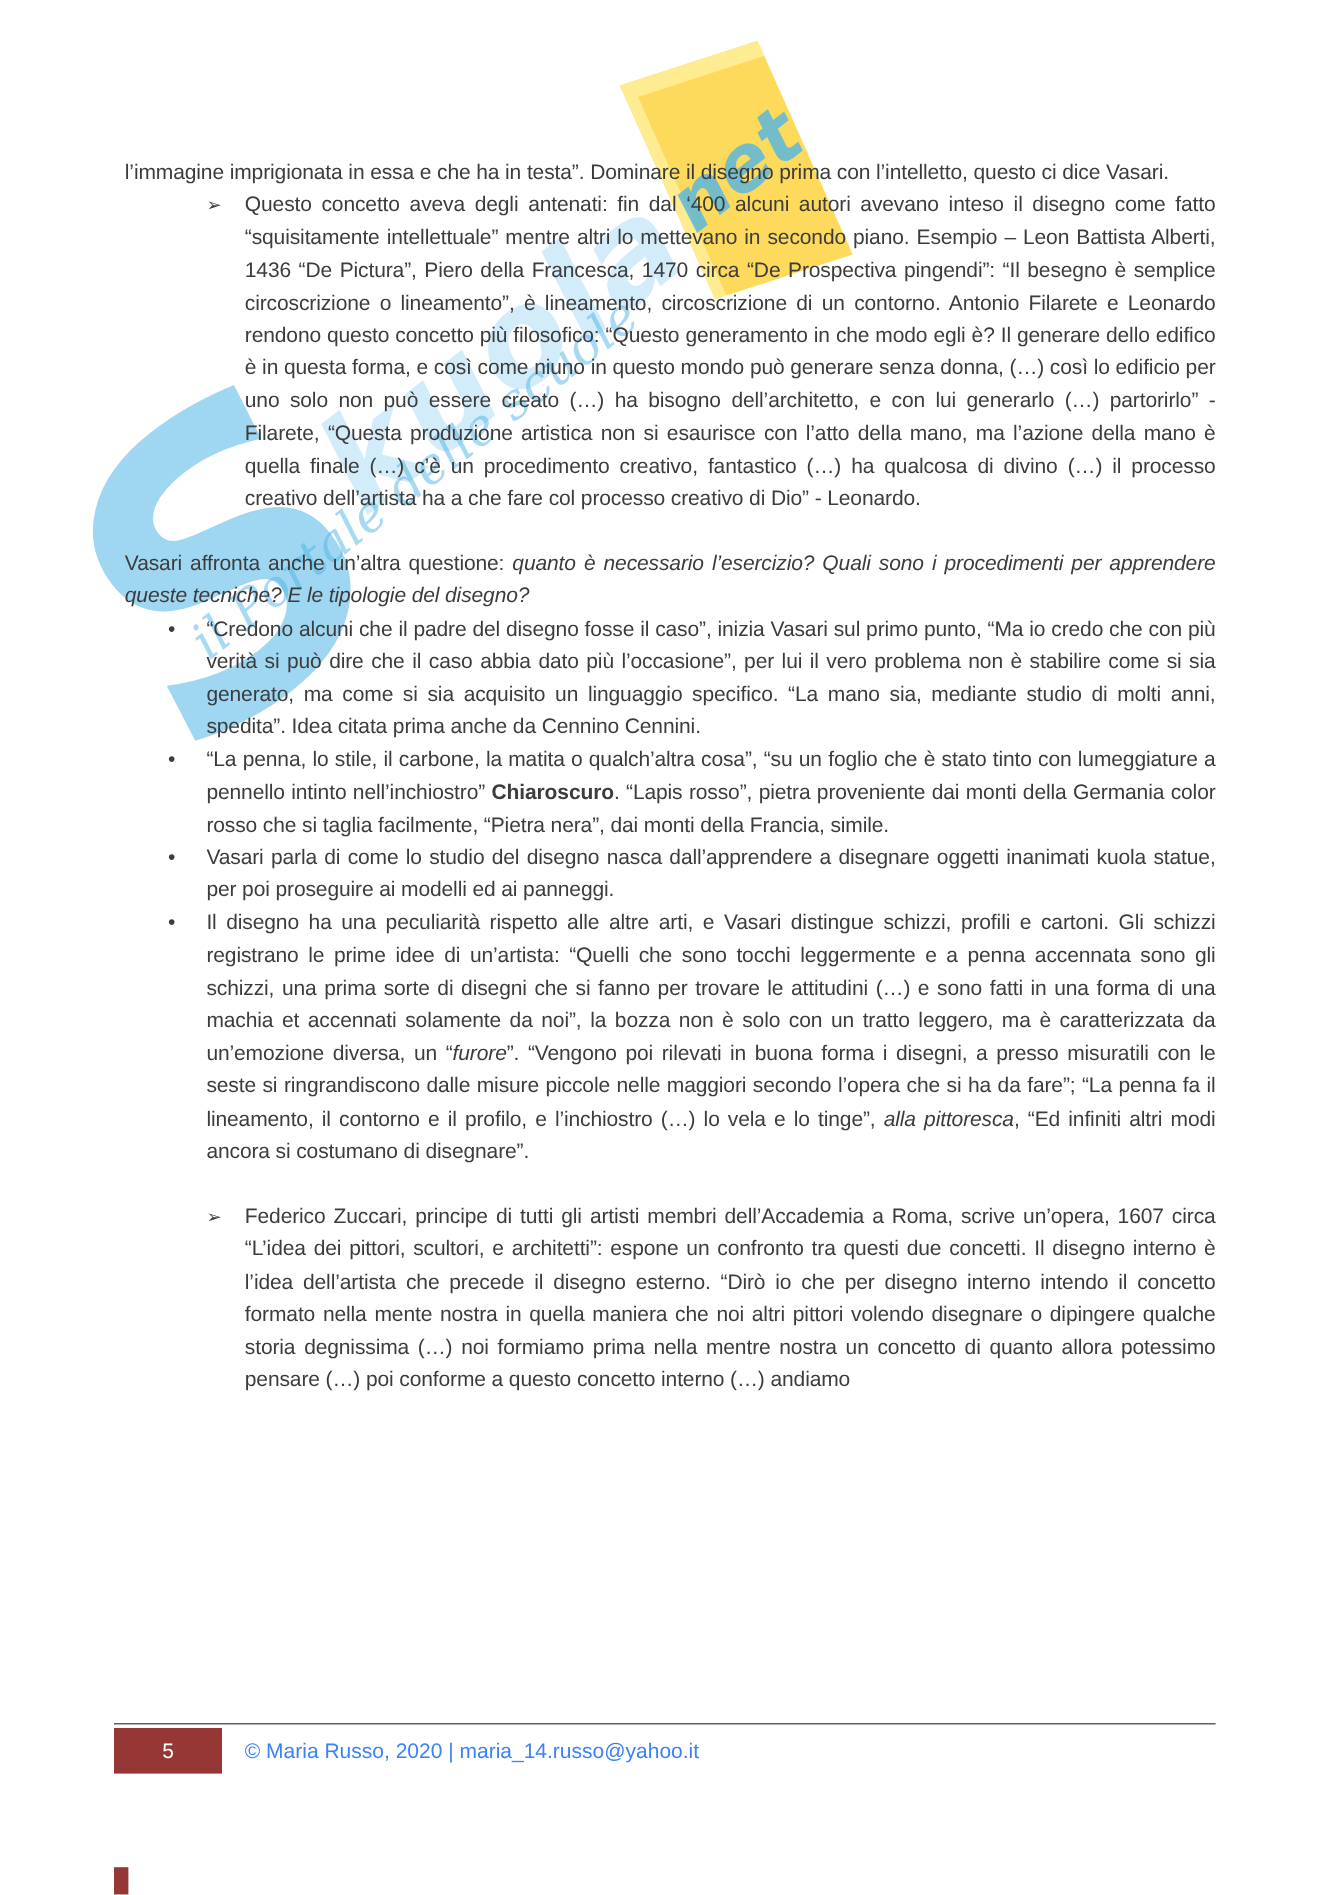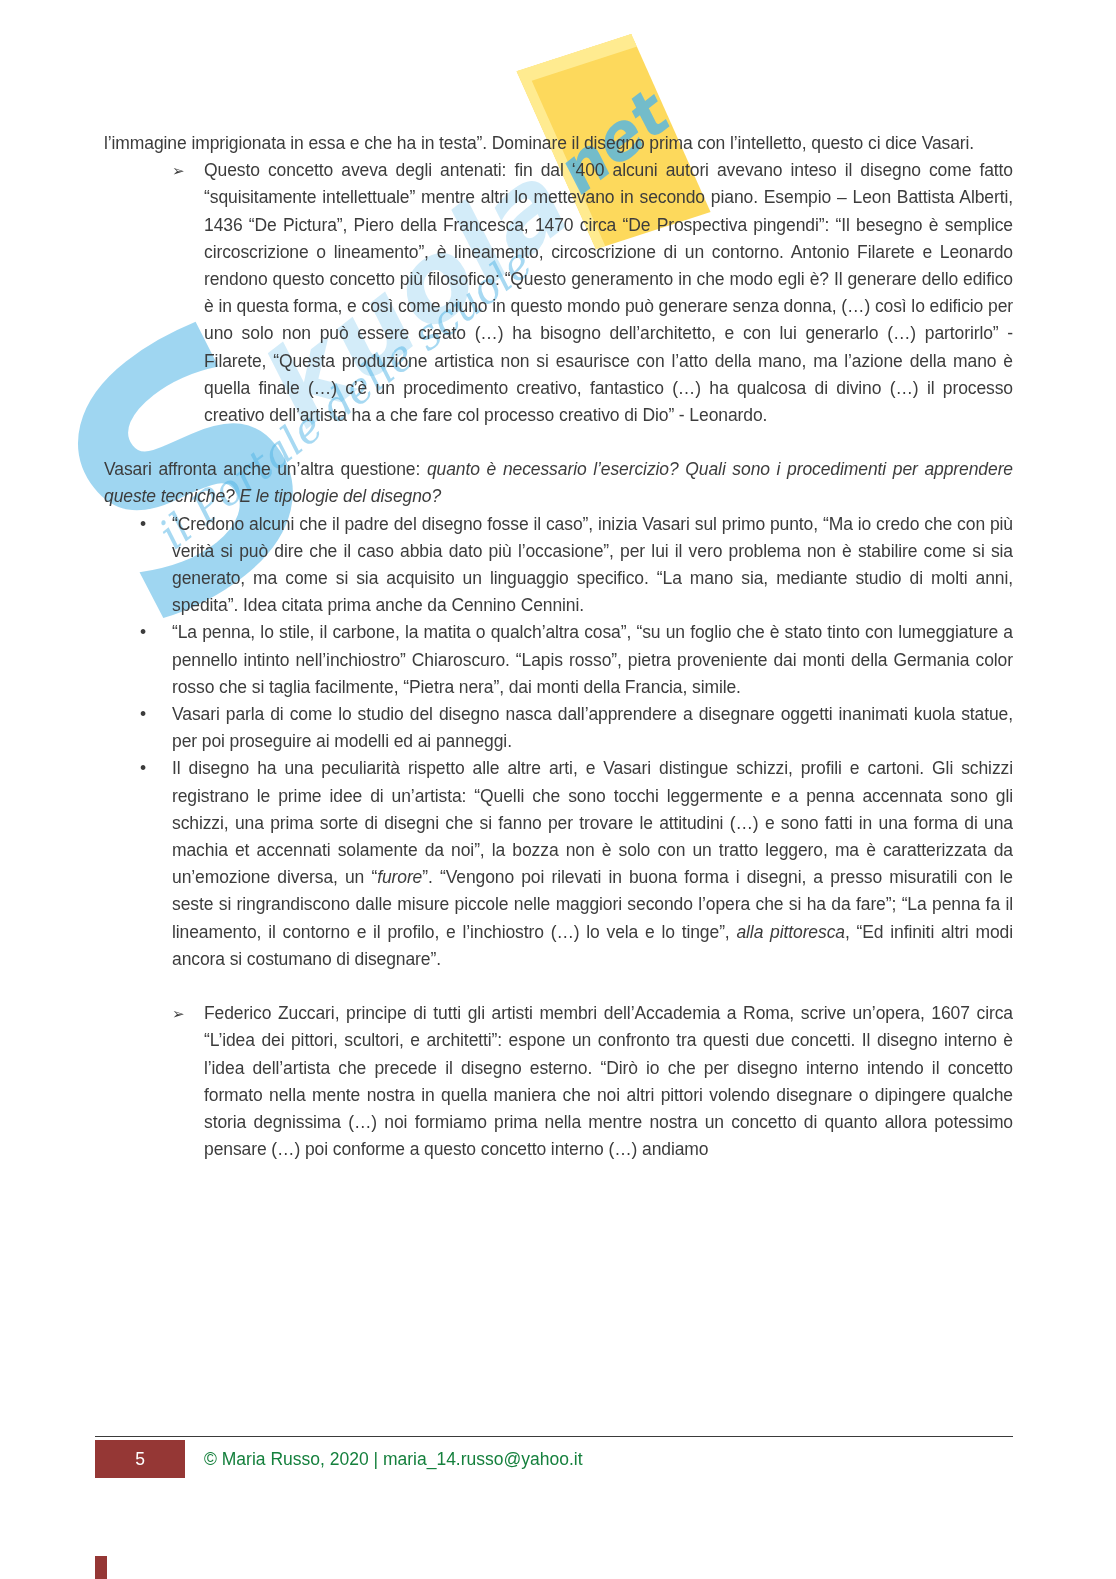--- a/index.html
+++ b/index.html
@@ -48,35 +48,35 @@
   .spacer { height:27px; }
   .row { display:flex; align-items:flex-start; }
   .row .marker { flex:0 0 auto; }
   .arrow .marker {
     width:32px; margin-left:68px; padding-top:1px; font-size:15px;
     font-family:"DejaVu Sans", sans-serif;
   }
   .disc .marker { width:32px; margin-left:36px; }
   .rowtext { flex:1 1 auto; margin:0; }
   em { font-style:italic; }
-  strong { font-weight:normal; }
+  strong { font-weight:bold; }
 
   
   .footer-rule {
     position:absolute; left:95px; width:918px; top:1436px; z-index:1;
     border-top:1.4px solid #3a3a3a;
   }
   .page-badge {
     position:absolute; left:95px; top:1440px; width:90px; height:38px; z-index:1;
     background:#953735; color:#ffffff; display:flex; align-items:center; justify-content:center;
     font-size:17.5px;
   }
   .copyright {
     position:absolute; left:204px; top:1449px; z-index:1;
-    font-size:17.5px; color:#15803d;
+    font-size:17.5px; color:#3b82f6;
   }
   .next-badge-fragment {
     position:absolute; left:95px; top:1556px; width:12px; height:23px; z-index:1;
     background:#953735;
   }
 </style>
 </head>
 <body>
 
 <div class="page">

